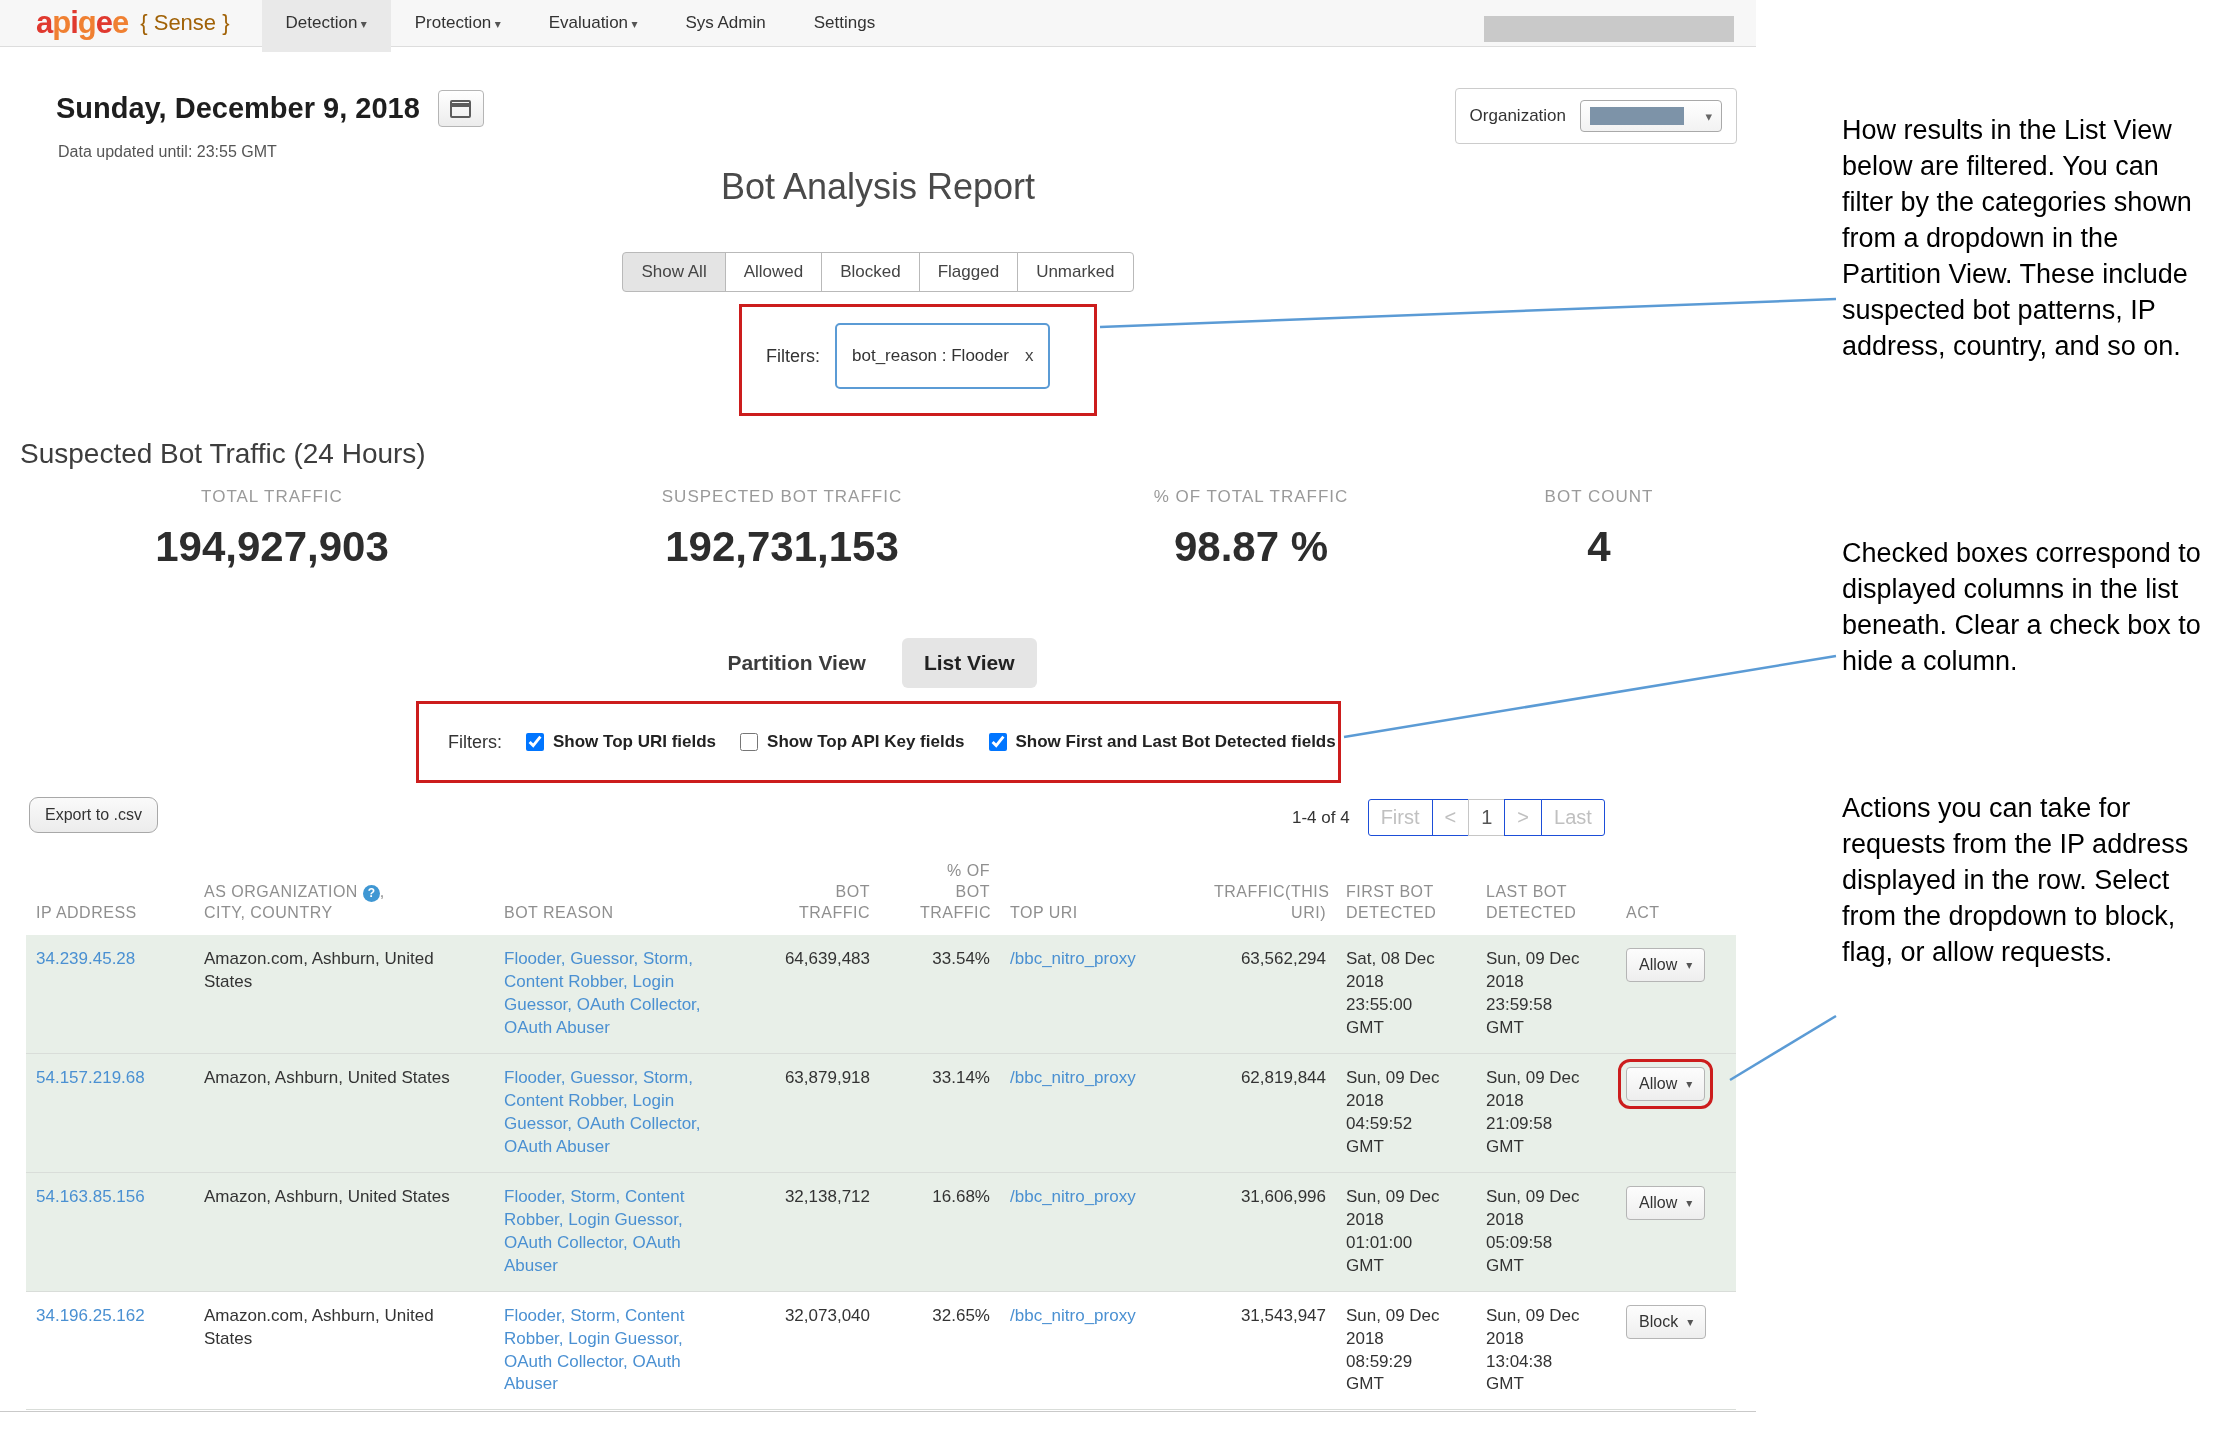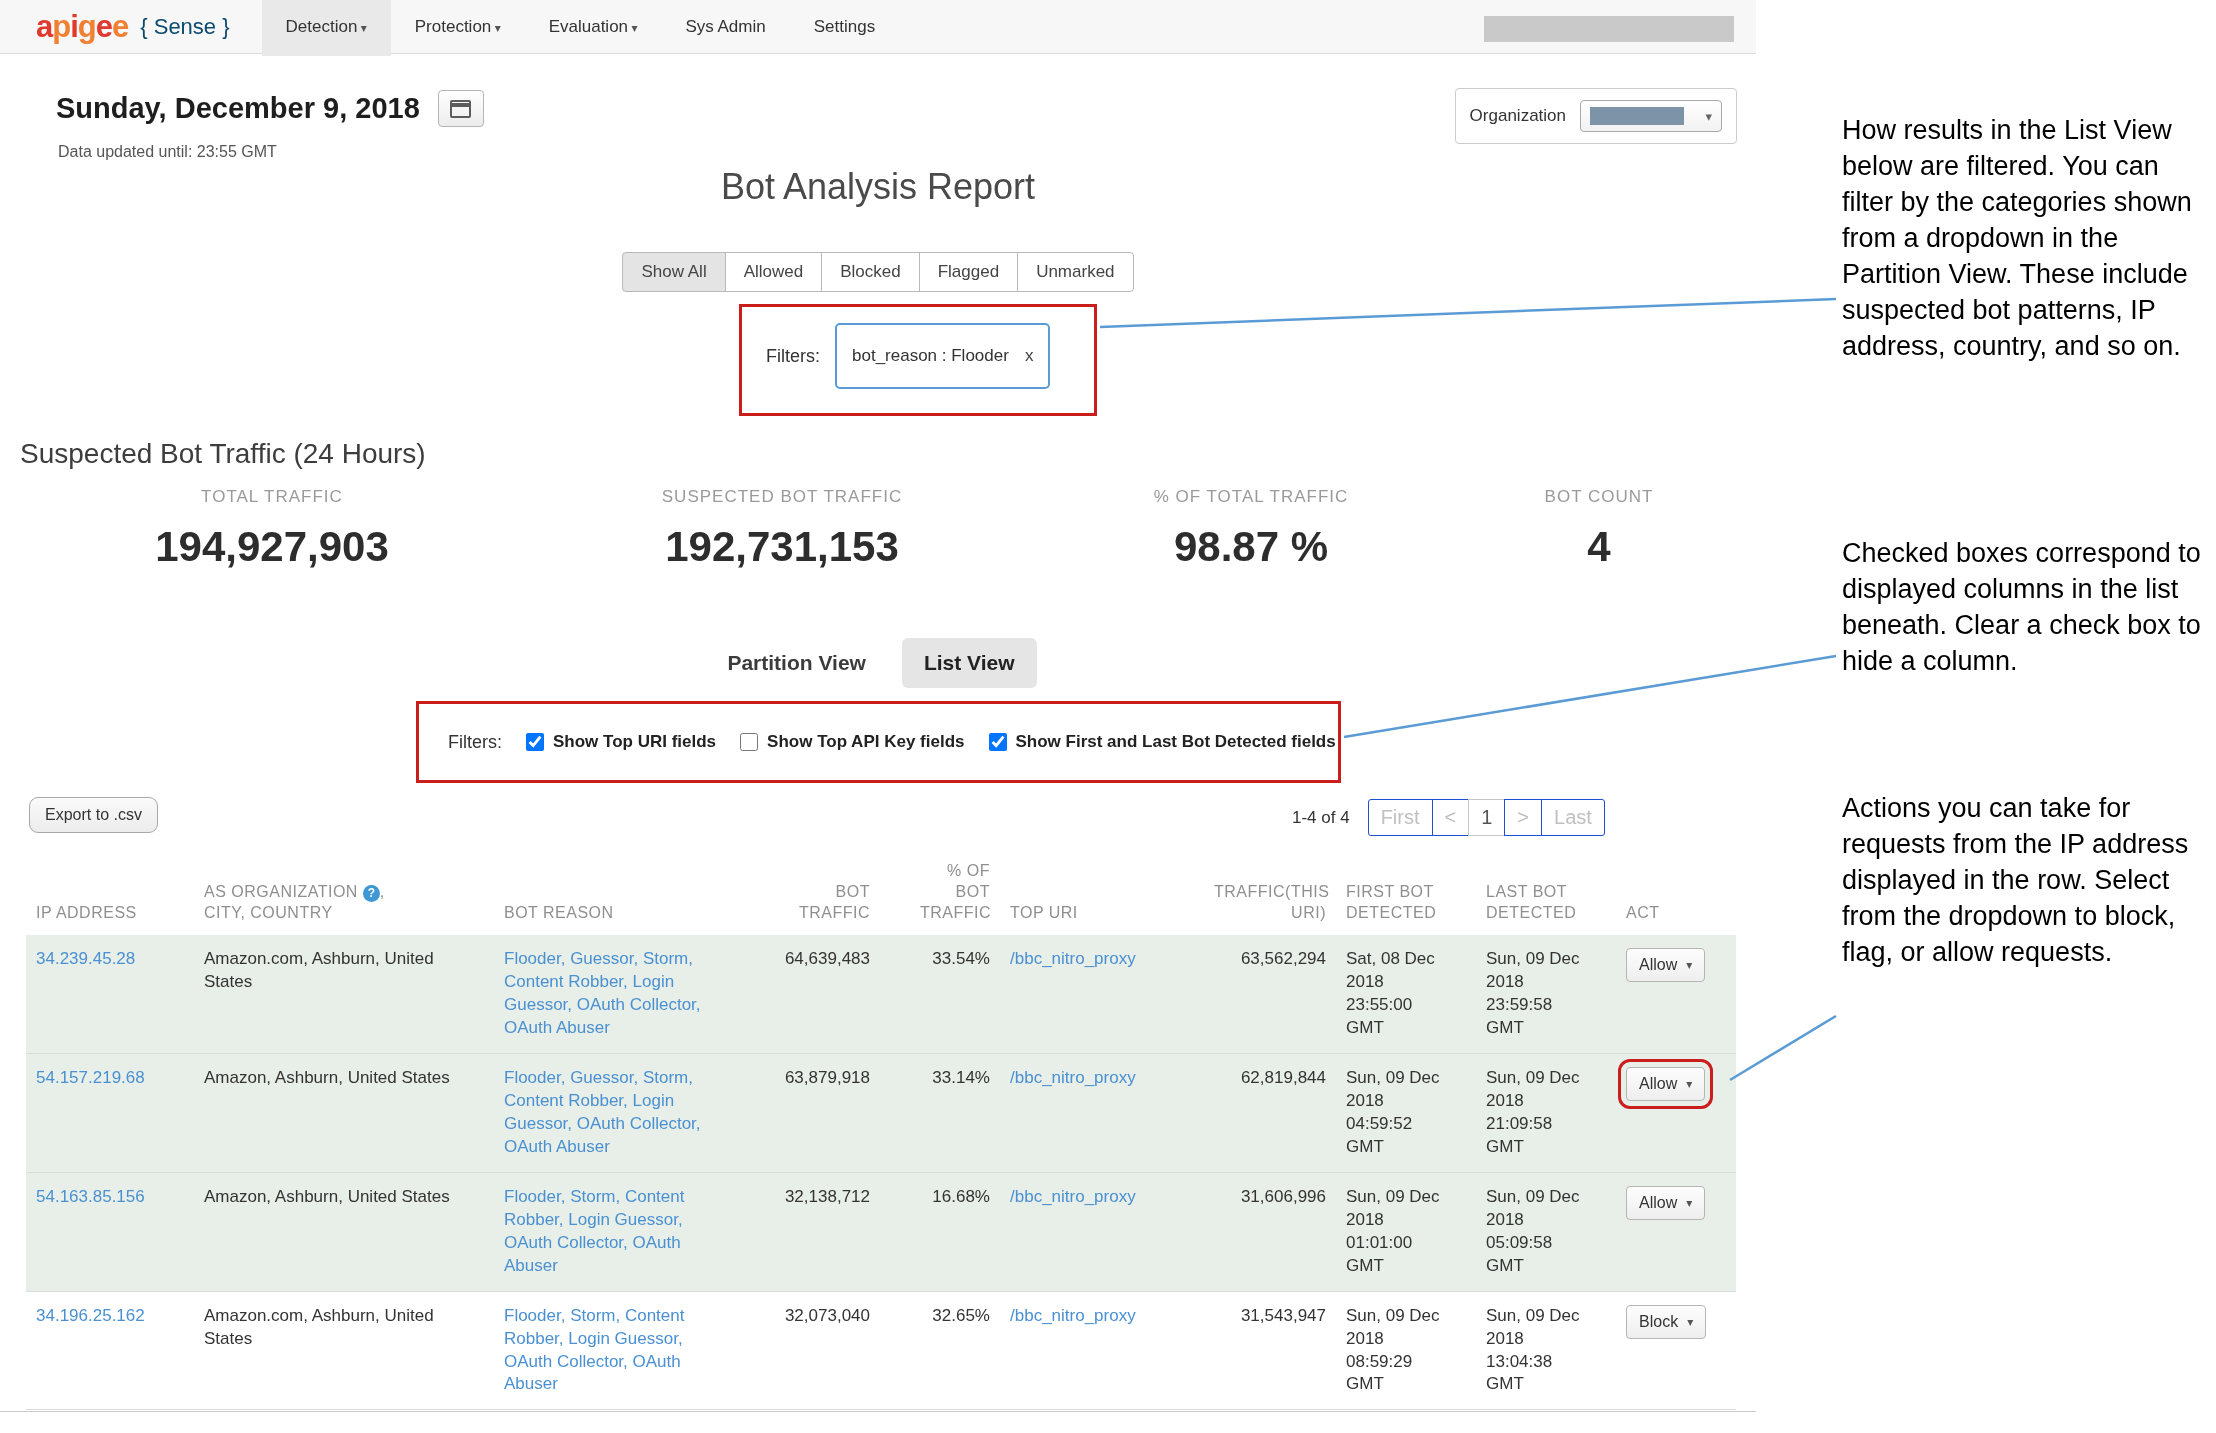--- a/index.html
+++ b/index.html
@@ -1,25 +1,25 @@
 <!DOCTYPE html>
 <html><head>
 <meta charset="utf-8">
 <style>
   * { margin:0; padding:0; box-sizing:border-box; }
   html,body { width:2216px; height:1433px; background:#fff; font-family:"Liberation Sans", sans-serif; position:relative; overflow:hidden; }
 
   .main { position:absolute; left:0; top:0; width:1756px; height:1433px; }
 
   
-  .navbar { position:absolute; left:0; top:0; width:1756px; height:54px; background:#f7f7f7; border-bottom:1px solid #ddd; display:flex; align-items:center; }
+  .navbar { position:absolute; left:0; top:0; width:1756px; height:47px; background:#f7f7f7; border-bottom:1px solid #ddd; display:flex; align-items:center; }
   .logo { margin-left:36px; font-size:31px; font-weight:bold; letter-spacing:-1px; white-space:nowrap; }
   .lg0,.lg2,.lg4 { color:#e0392f; }
   .lg1,.lg3,.lg5 { color:#f08032; }
-  .sense { color:#0c4a6e; font-size:22px; margin-left:12px; white-space:nowrap; }
+  .sense { color:#a16207; font-size:22px; margin-left:12px; white-space:nowrap; }
   .nav-items { display:flex; margin-left:32px; height:58px; }
   .nav-item { padding:0 24px; height:58px; line-height:58px; font-size:17px; color:#333; cursor:pointer; white-space:nowrap; }
   .nav-item.active { background:#e9e9e9; }
   .has-caret::after { content:" ▾"; font-size:12px; color:#555; }
   .redact-gray { position:absolute; right:22px; top:16px; width:250px; height:26px; background:#c9c9c9; }
 
   
   .date-row { position:absolute; left:56px; top:90px; display:flex; align-items:center; gap:18px; }
   .date-title { font-size:29px; font-weight:bold; color:#1e1e1e; }
   .cal-btn { width:46px; height:37px; border:1px solid #b5b5b5; border-radius:4px; background:linear-gradient(#ffffff,#ececec); display:flex; align-items:center; justify-content:center; cursor:pointer; }

